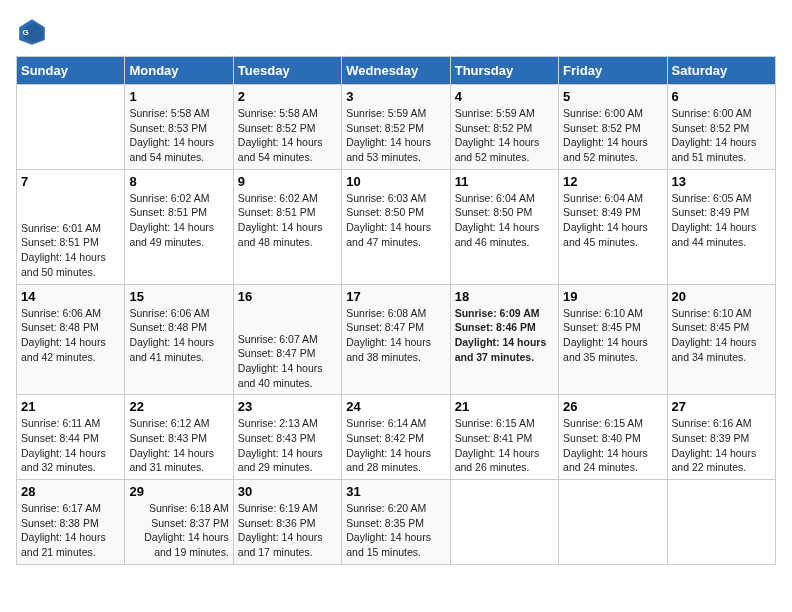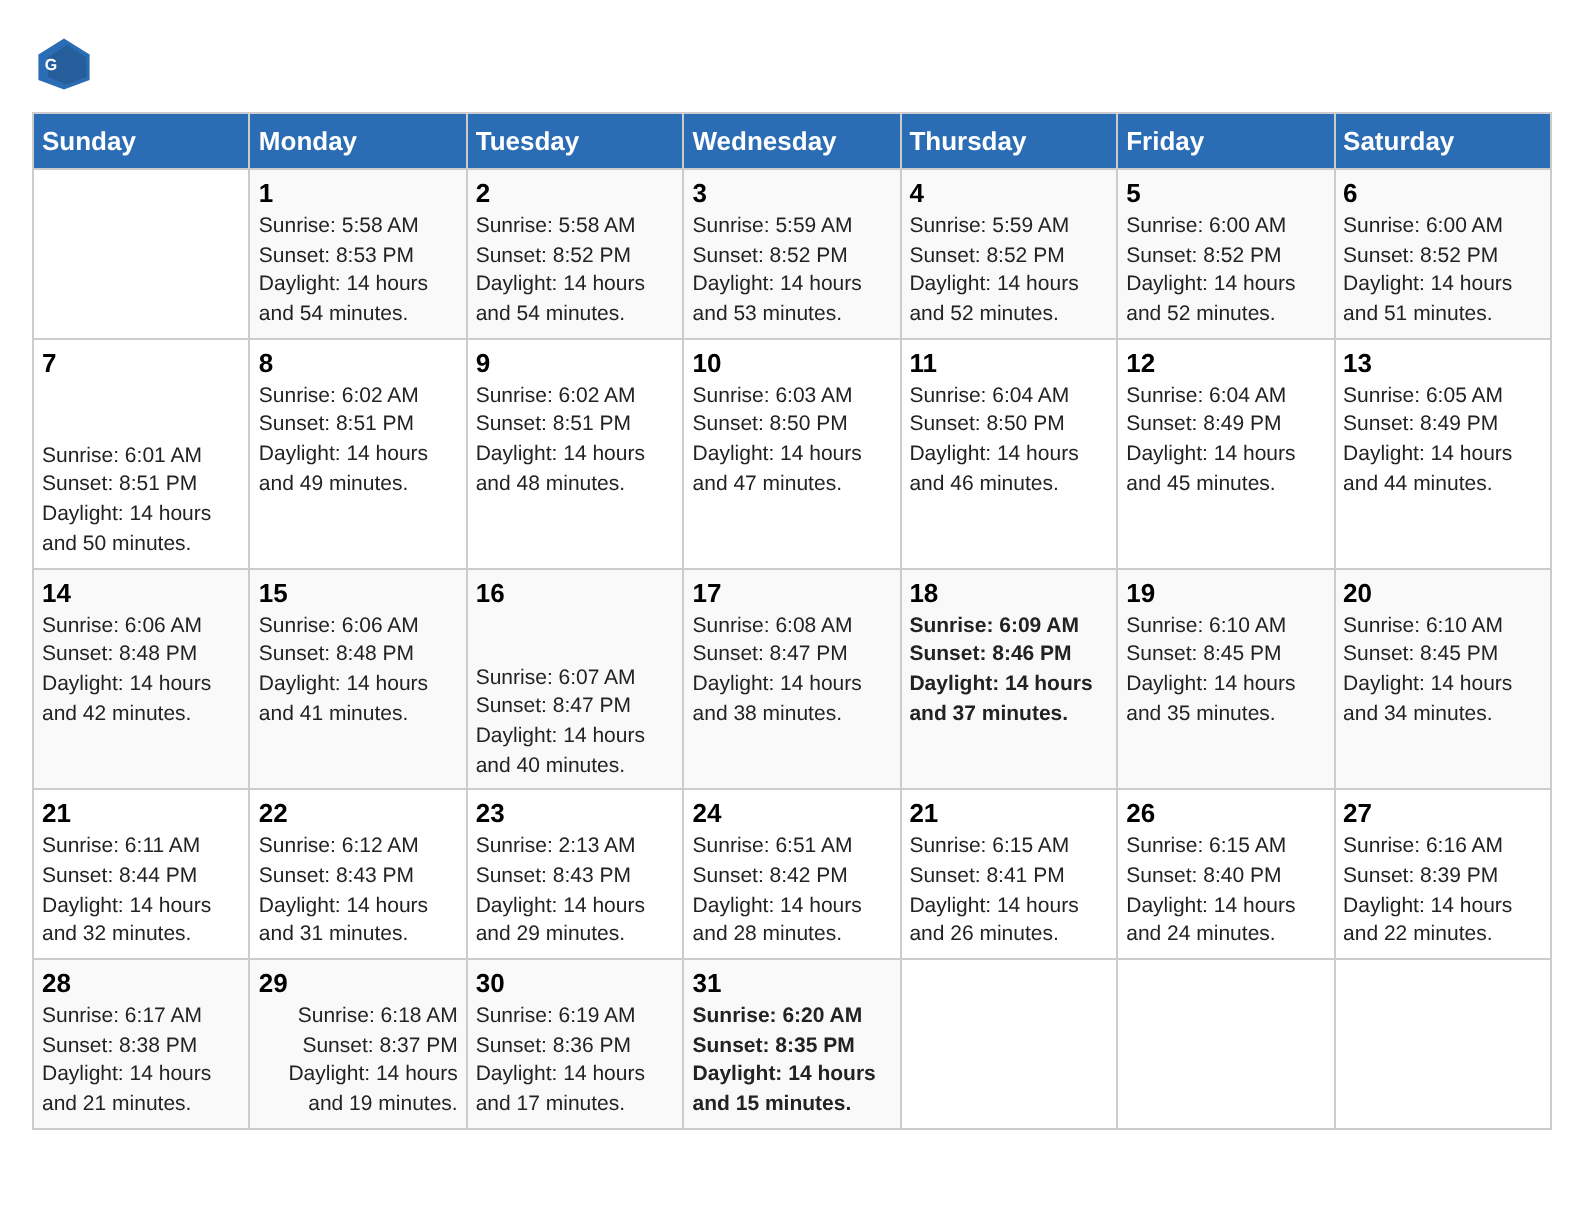--- a/index.html
+++ b/index.html
@@ -280,21 +280,21 @@
         </td>
         <td>
           <span class="day-num">23</span>
           <div class="day-info" style="white-space: pre-line;">Sunrise: 2:13 AM
 Sunset: 8:43 PM
 Daylight: 14 hours
 and 29 minutes.</div>
         </td>
         <td>
           <span class="day-num">24</span>
-          <div class="day-info" style="white-space: pre-line;">Sunrise: 6:51 AM
+          <div class="day-info" style="white-space: pre-line;">Sunrise: 6:14 AM
 Sunset: 8:42 PM
 Daylight: 14 hours
 and 28 minutes.</div>
         </td>
         <td>
           <span class="day-num">21</span>
           <div class="day-info" style="white-space: pre-line;">Sunrise: 6:15 AM
 Sunset: 8:41 PM
 Daylight: 14 hours
 and 26 minutes.</div>
@@ -331,21 +331,21 @@
         </td>
         <td>
           <span class="day-num">30</span>
           <div class="day-info" style="white-space: pre-line;">Sunrise: 6:19 AM
 Sunset: 8:36 PM
 Daylight: 14 hours
 and 17 minutes.</div>
         </td>
         <td>
           <span class="day-num">31</span>
-          <div class="day-info" style="white-space: pre-line; font-weight: bold;">Sunrise: 6:20 AM
+          <div class="day-info" style="white-space: pre-line;">Sunrise: 6:20 AM
 Sunset: 8:35 PM
 Daylight: 14 hours
 and 15 minutes.</div>
         </td>
         <td class="empty-cell"></td>
         <td class="empty-cell"></td>
         <td class="empty-cell"></td>
       </tr>
     </tbody>
 </table>

